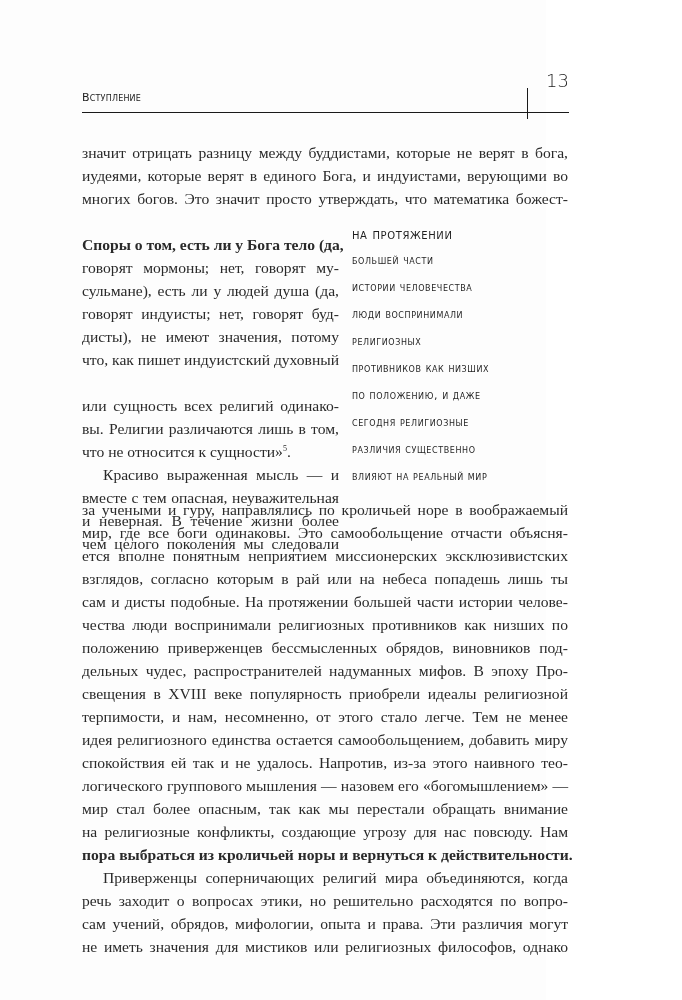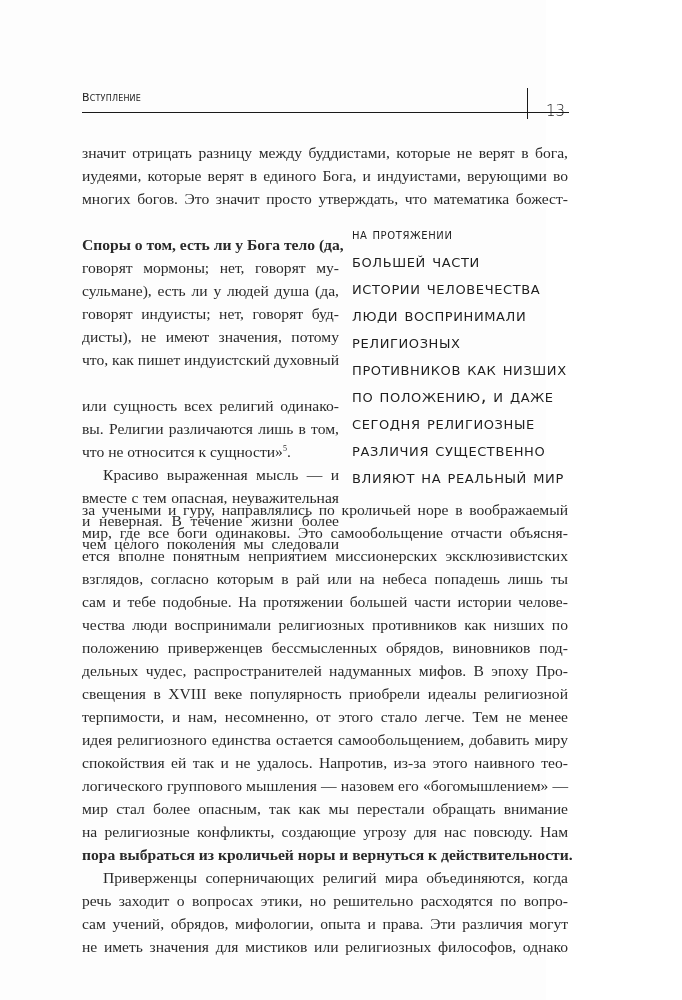--- a/index.html
+++ b/index.html
@@ -1,29 +1,29 @@
 <!DOCTYPE html>
 <html><head>
 <meta charset="utf-8">
 <style>
   html, body { margin: 0; padding: 0; background: #ffffff; }
   body { width: 682px; height: 1000px; position: relative; overflow: hidden; }
   .page { position: absolute; left: 0; top: 0; width: 546px; height: 1000px; background: #fdfdfd; }
   .running-head { position: absolute; left: 82px; top: 91px; font-family: "DejaVu Sans", sans-serif; font-size: 11px; color: #222; letter-spacing: 0.2px; font-variant: small-caps; }
-  .page-number { position: absolute; left: 546px; top: 102px; font-family: "DejaVu Sans", sans-serif; font-size: 15px; color: #222; font-weight: 300; }
+  .page-number { position: absolute; left: 546px; top: 70px; font-family: "DejaVu Sans", sans-serif; font-size: 18px; color: #222; font-weight: 300; }
   .head-rule { position: absolute; left: 82px; top: 112px; width: 487px; height: 1.4px; background: #1a1a1a; }
   .head-tick { position: absolute; left: 527px; top: 88px; width: 1.4px; height: 31px; background: #1a1a1a; }
   .line { position: absolute; font-family: "Liberation Serif", "DejaVu Serif", serif; font-size: 15.6px; color: #2a2a2a; text-align: justify; text-align-last: justify; white-space: nowrap; height: 20px; line-height: 20px; }
   .line.full { left: 82px; width: 486px; }
   .line.narrow { left: 82px; width: 257px; }
   .line.last { text-align-last: left; }
   .line.indent { padding-left: 21px; box-sizing: border-box; }
   .line span.j { display: block; width: 100%; text-align: justify; text-align-last: justify; }
   .line.last span.j { text-align-last: left; font-weight: bold; }
-  .quote-line { position: absolute; left: 352px; font-family: "DejaVu Sans", sans-serif; font-size: 18px; color: #1e1e1e; letter-spacing: 0.6px; white-space: nowrap; font-variant: small-caps; text-transform: lowercase; line-height: 20px; }
+  .quote-line { position: absolute; left: 352px; font-family: "DejaVu Sans", sans-serif; font-size: 11px; color: #1e1e1e; letter-spacing: 0.6px; white-space: nowrap; font-variant: small-caps; text-transform: lowercase; line-height: 20px; }
   .quote-line.first { font-size: 13.6px; }
   sup { font-size: 8px; vertical-align: super; line-height: 0; }
 </style>
 </head>
 <body>
 
 <div class="page">
 
   <div class="running-head">Вступление</div>
   <div class="page-number">13</div>
@@ -84,21 +84,21 @@
   <div class="line full" style="top:523px">
       <span class="j">мир, где все боги одинаковы. Это самообольщение отчасти объясня-</span>
     </div>
   <div class="line full" style="top:546px">
       <span class="j">ется вполне понятным неприятием миссионерских эксклюзивистских</span>
     </div>
   <div class="line full" style="top:569px">
       <span class="j">взглядов, согласно которым в рай или на небеса попадешь лишь ты</span>
     </div>
   <div class="line full" style="top:592px">
-      <span class="j">сам и тебе подобные. На протяжении большей части истории челове-</span>
+      <span class="j">сам и дисты подобные. На протяжении большей части истории челове-</span>
     </div>
   <div class="line full" style="top:615px">
       <span class="j">чества люди воспринимали религиозных противников как низших по</span>
     </div>
   <div class="line full" style="top:638px">
       <span class="j">положению приверженцев бессмысленных обрядов, виновников под-</span>
     </div>
   <div class="line full" style="top:661px">
       <span class="j">дельных чудес, распространителей надуманных мифов. В эпоху Про-</span>
     </div>

